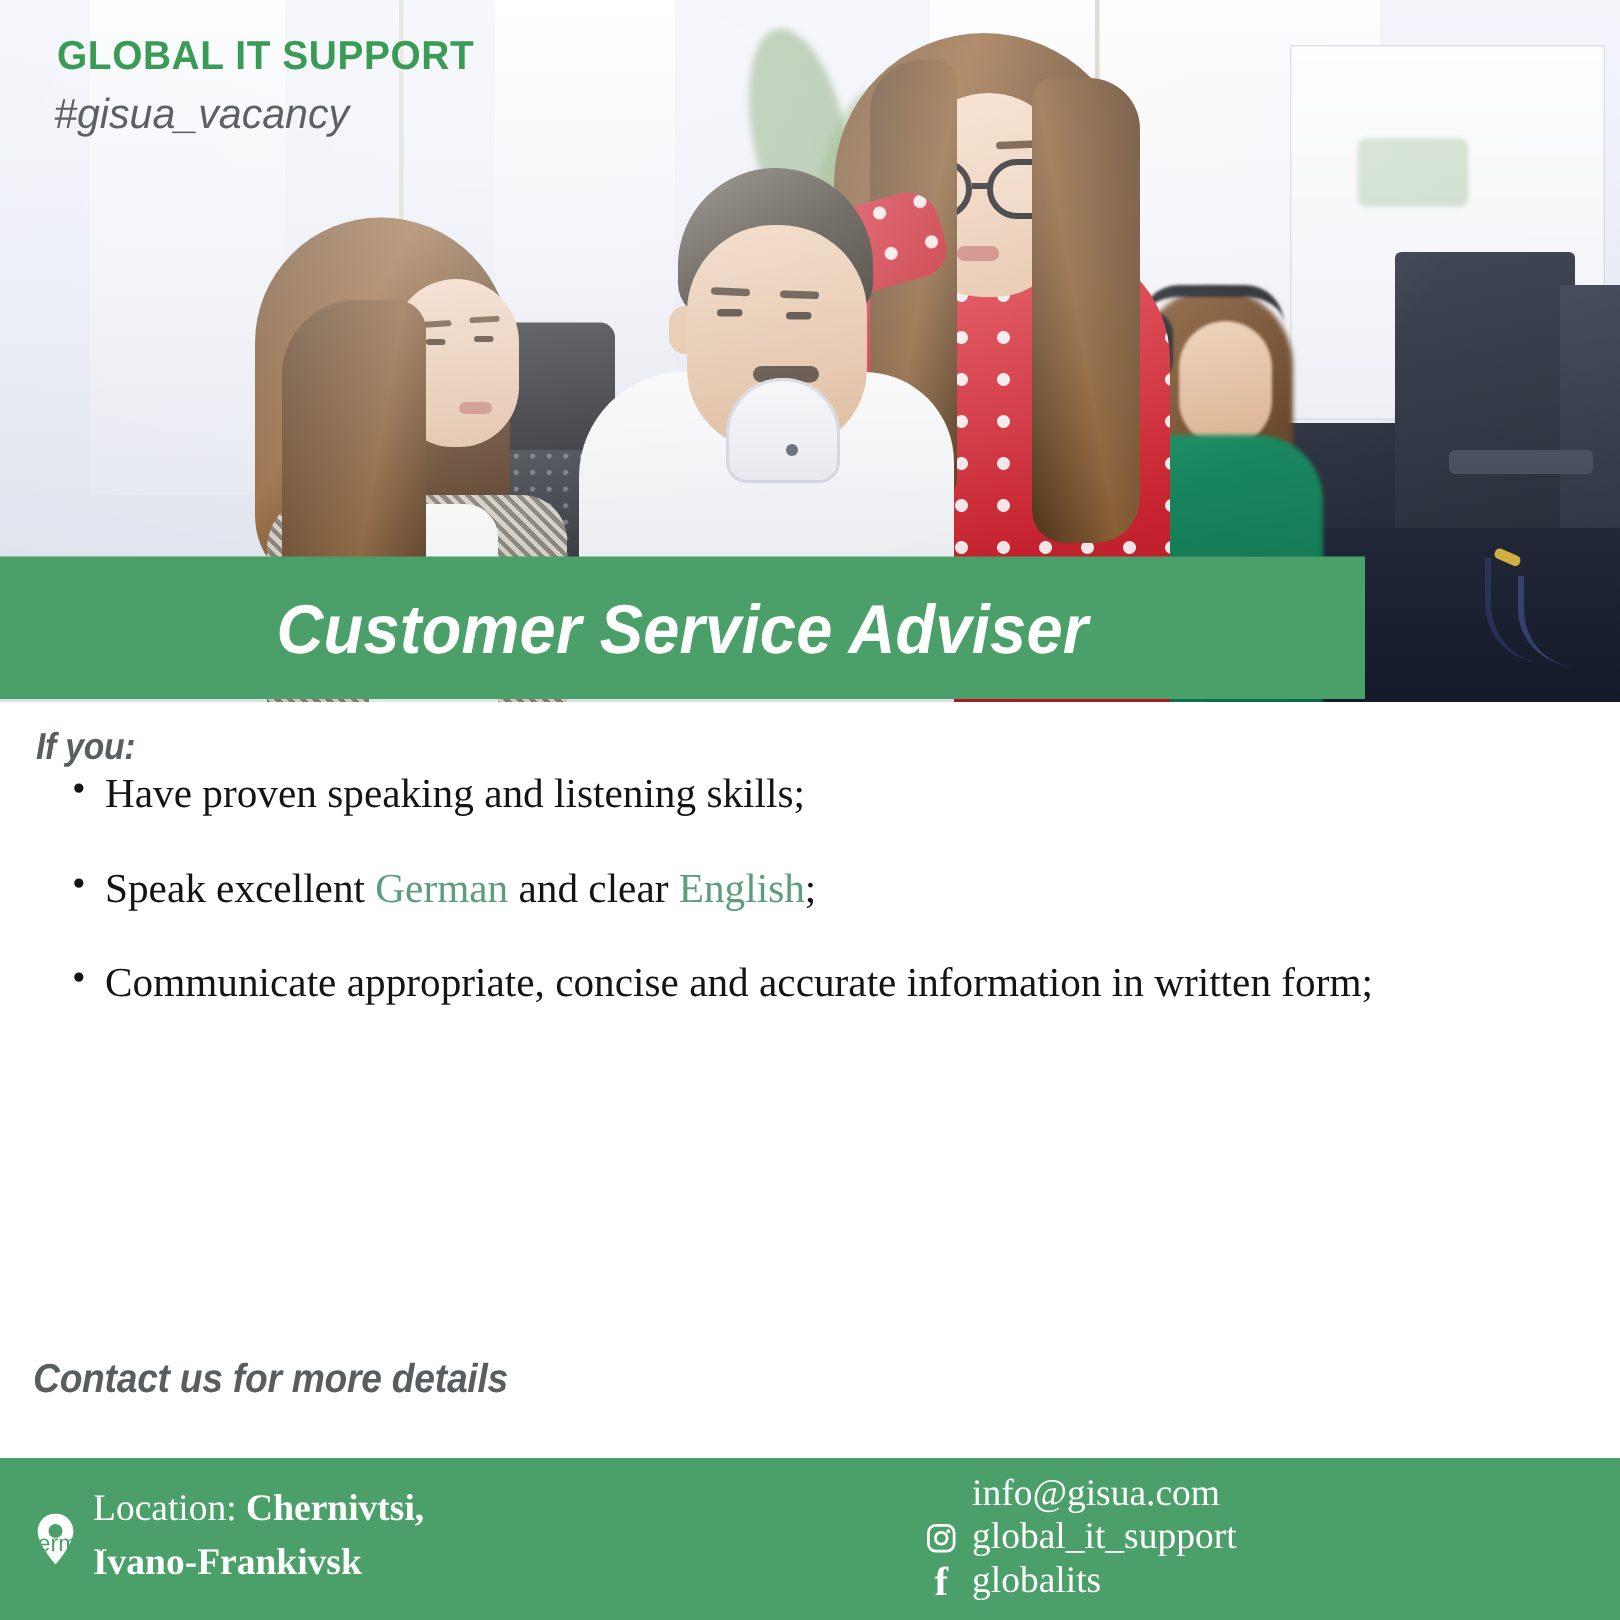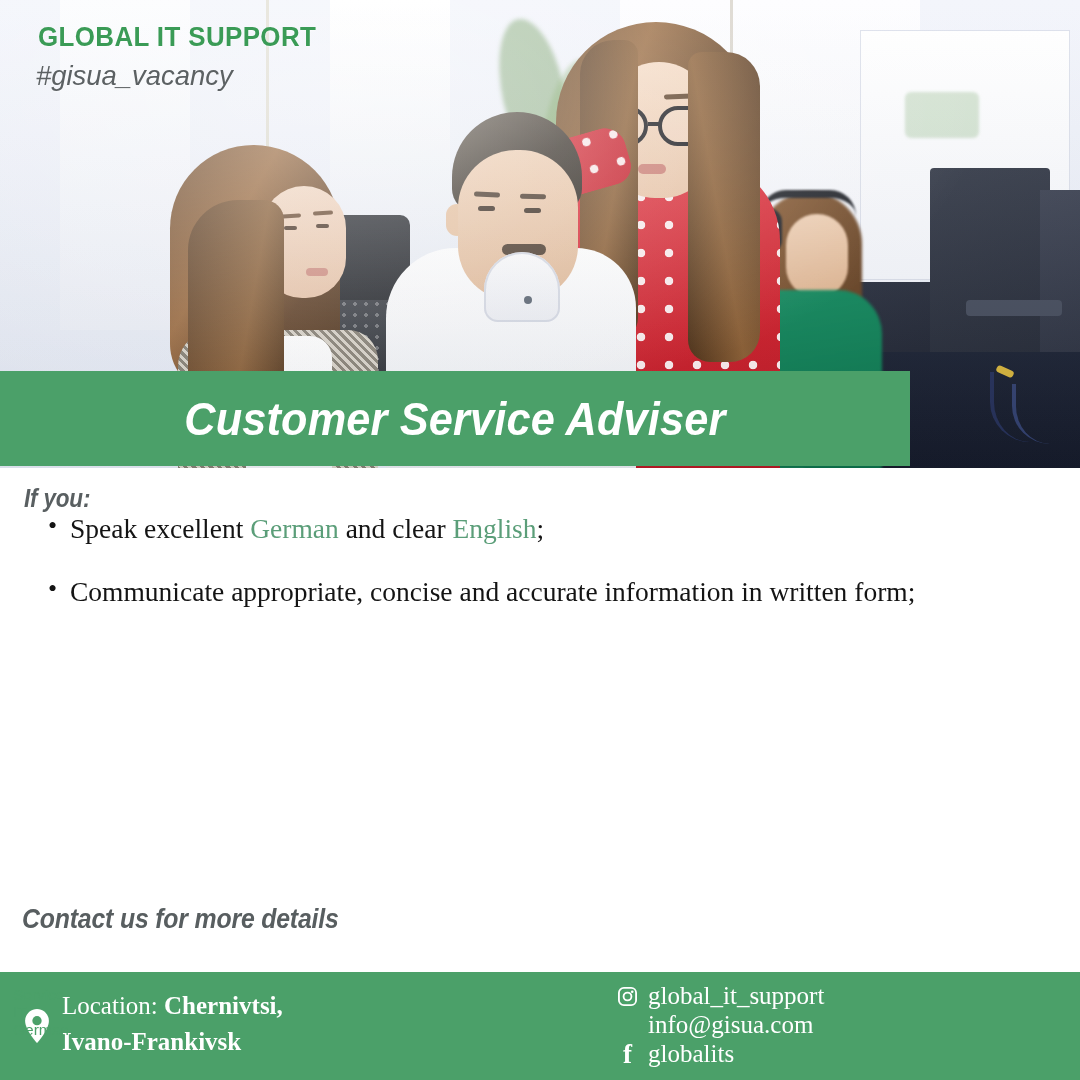--- a/index.html
+++ b/index.html
@@ -521,20 +521,23 @@
 
   <div class="title-banner">
     <div class="title-banner-text">Customer Service Adviser</div>
   </div>
 
   <div class="body-area">
     <div class="if-you">If you:</div>
 
     <ul class="bullets">
       <li>
+        <span>Have proven speaking and listening skills;</span>
+      </li>
+      <li>
         <span>Speak excellent </span><span class="hl">German</span><span> and clear </span><span class="hl">English</span><span>;</span>
       </li>
       <li>
         <span>Communicate appropriate, concise and accurate information in written form;</span>
       </li>
     </ul>
 
     <div class="contact-line">Contact us for more details</div>
   </div>
 
@@ -547,34 +550,34 @@
       </svg>
       <div class="loc-text">
         <span>Location:</span>
         <b>Chernivtsi,</b><br>
         <b>Ivano-Frankivsk</b>
       </div>
     </div>
 
     <div class="contacts">
       <div class="contact-row">
+        <span class="icon-slot"></span>
+        <span>info@gisua.com</span>
+      </div>
+      <div class="contact-row">
         <span class="icon-slot">
           <svg class="ig-icon" viewBox="0 0 24 24">
             <rect x="2.2" y="2.2" width="19.6" height="19.6" rx="5.6" ry="5.6" fill="none" stroke="#ffffff" stroke-width="2.1"></rect>
             <circle cx="12" cy="12" r="4.5" fill="none" stroke="#ffffff" stroke-width="2.1"></circle>
             <circle cx="17.4" cy="6.6" r="1.5" fill="#ffffff"></circle>
           </svg>
         </span>
         <span>global_it_support</span>
       </div>
       <div class="contact-row">
-        <span class="icon-slot"></span>
-        <span>info@gisua.com</span>
-      </div>
-      <div class="contact-row">
         <span class="icon-slot">
           <span class="fb-glyph">f</span>
         </span>
         <span>globalits</span>
       </div>
     </div>
 
     <div class="logo-badge-text"><span>Service</span><br><span>IT</span><br><span>German</span></div>
   </div>
 

